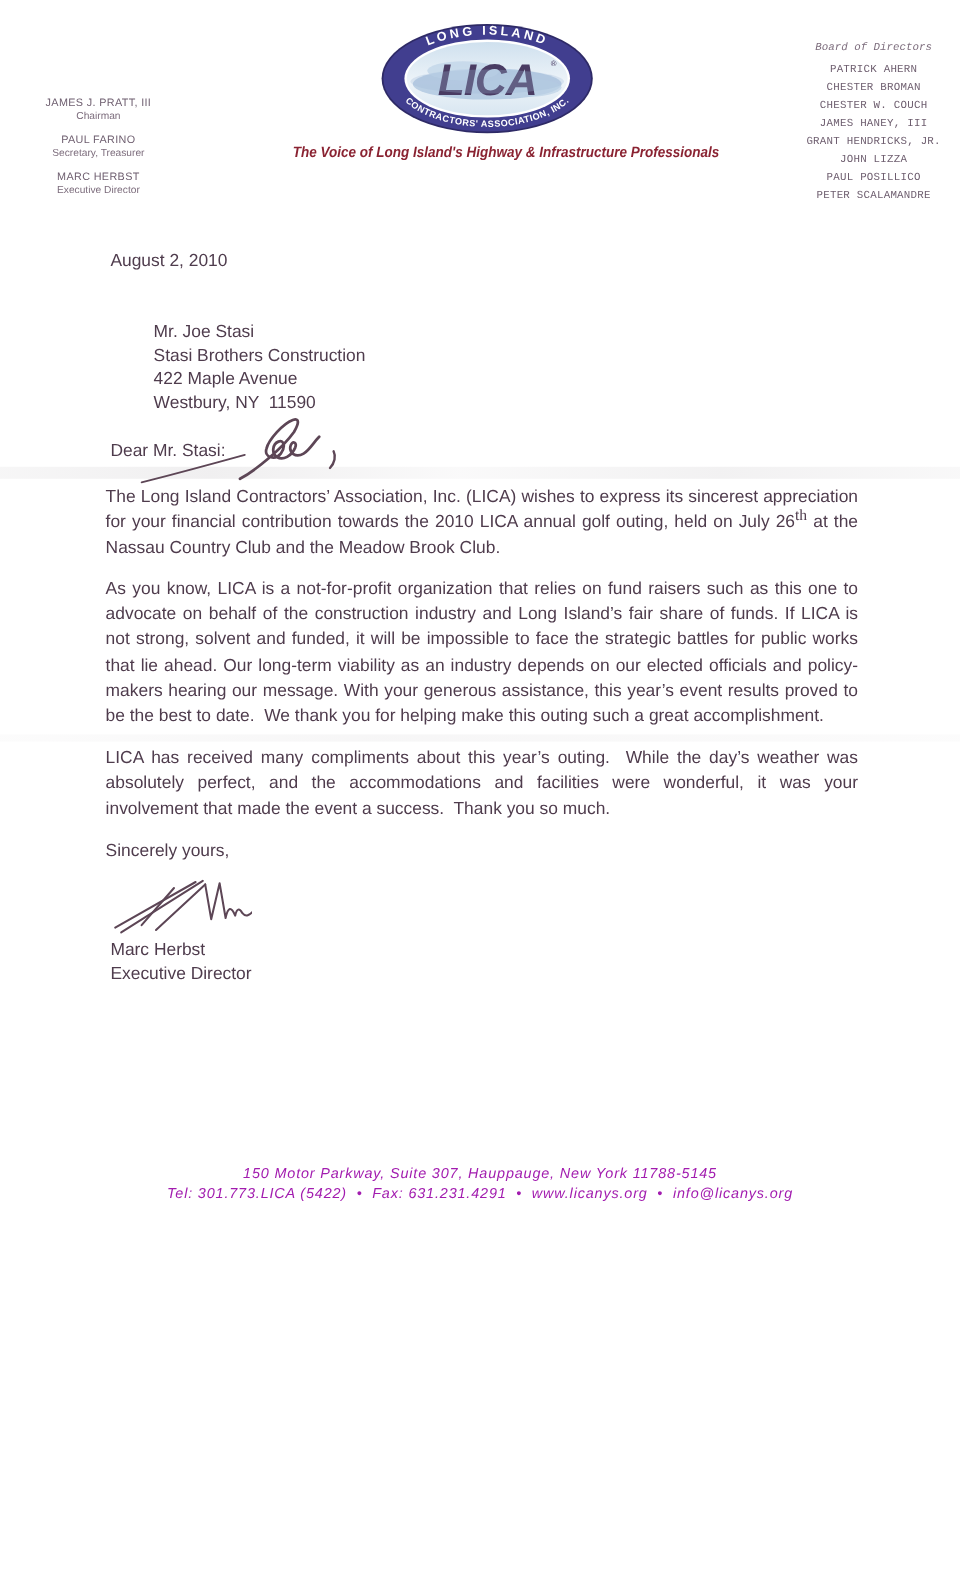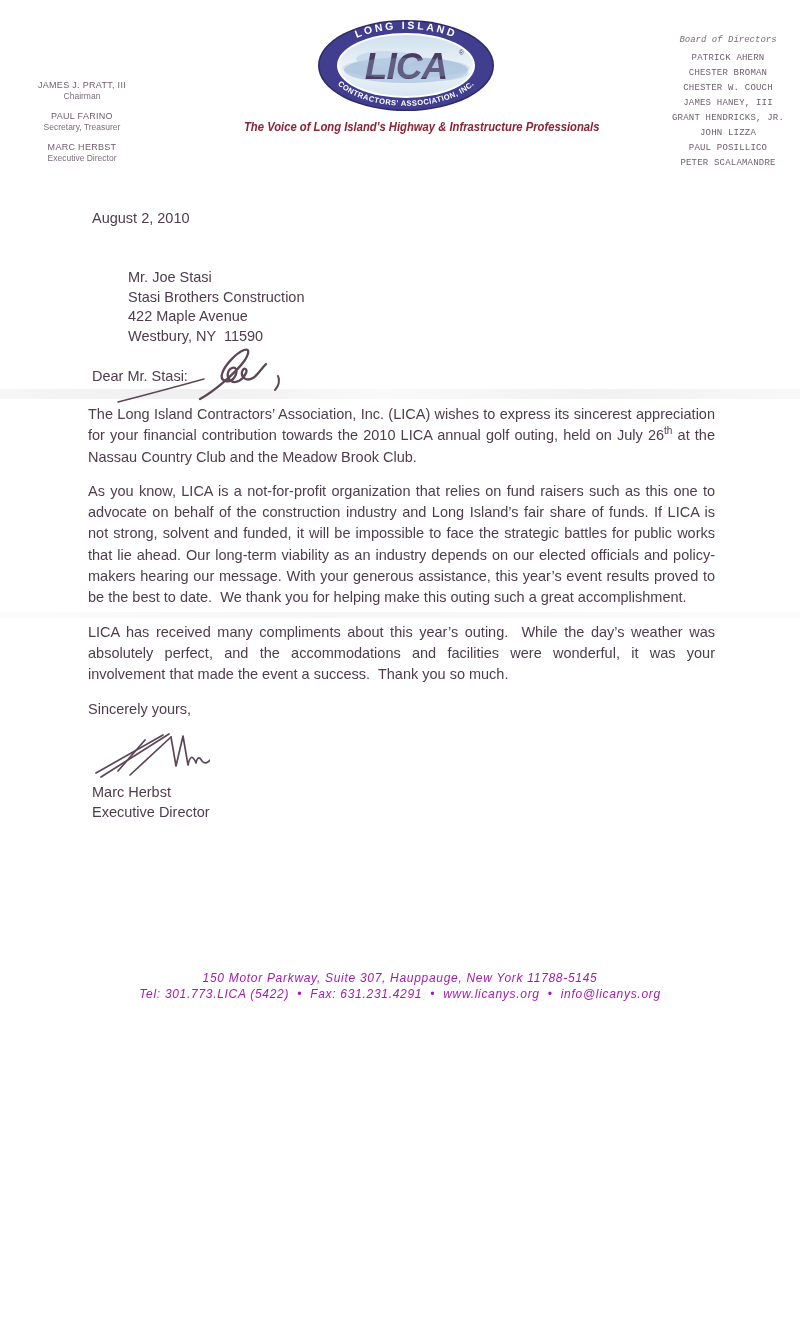--- a/index.html
+++ b/index.html
@@ -44,21 +44,21 @@
 
   .salutation{position:absolute;left:92px;top:368px;font-size:14.5px;}
   .strike-svg{position:absolute;left:115px;top:375px;width:92px;height:30px;}
   .joe-svg{position:absolute;left:193px;top:342px;width:98px;height:64px;}
 
   .bodytext{
     position:absolute;left:88px;top:404px;width:627px;
     font-size:14.5px;line-height:21.3px;text-align:justify;
   }
   .bodytext p{margin:0 0 13px 0;white-space:pre-wrap;}
-  .bodytext sup{font-size:10px;line-height:0;vertical-align:super;}
+  .bodytext sup{font-size:13px;line-height:0;vertical-align:super;font-family:Liberation Serif, serif;}
   .closing{margin-top:16px;text-align:left;}
 
   .signature-svg{position:absolute;left:84px;top:724px;width:126px;height:58px;}
   .signer{position:absolute;left:92px;top:783px;font-size:14.5px;line-height:19.5px;}
 
   
   .page-footer{
     position:absolute;left:0;top:971px;width:800px;
     text-align:center;color:#a21caf;
     font-style:italic;font-size:12px;line-height:15.5px;letter-spacing:.7px;

